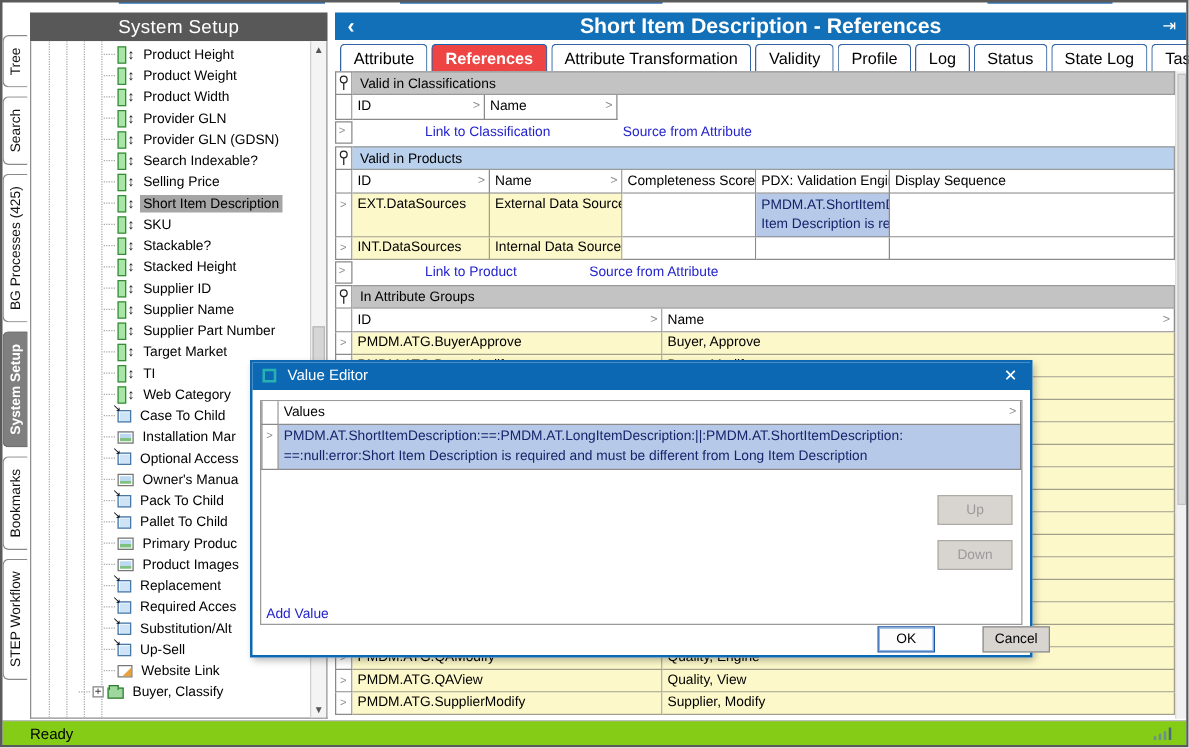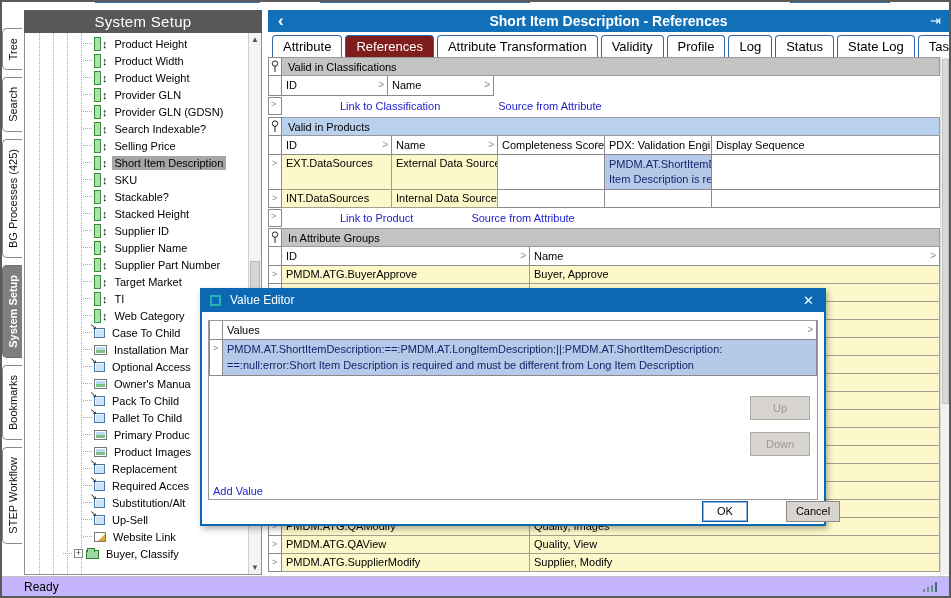--- a/index.html
+++ b/index.html
@@ -42,25 +42,25 @@
   .tree-scroll { position:absolute; top:0; right:0; width:13px; bottom:0; background:#f4f4f4; border-left:1px solid #d0d0d0; }
   .tree-scroll .arr { position:absolute; left:0; width:12px; height:13px; color:#555; font-size:8px; text-align:center; line-height:13px; cursor:pointer; }
   .tree-scroll .arr.up { top:0; }
   .tree-scroll .arr.down { bottom:0; }
   .tree-scroll .thumb { position:absolute; left:1px; width:10px; top:228px; height:60px; background:#d6d6d6; border:1px solid #b7b7b7; cursor:pointer; }
 
   
   .main { position:absolute; left:268px; top:10px; width:681px; height:565px; background:#fff; }
   .m-head { position:absolute; left:0; top:0; right:0; height:22px; background:#1270b8; color:#fff; }
   .m-head .back { position:absolute; left:10px; top:0px; font-size:17px; font-weight:bold; line-height:22px; cursor:pointer; }
-  .m-head .ttl { display:block; text-align:center; font-size:14px; font-weight:600; line-height:22px; }
+  .m-head .ttl { display:block; text-align:center; font-size:17px; font-weight:600; line-height:22px; }
   .m-head .pin { position:absolute; right:8px; top:0; font-size:13px; line-height:22px; cursor:pointer; }
   .m-tabs { position:absolute; left:4px; top:25px; height:22px; display:flex; gap:3px; }
   .mtab { border:1px solid #3465a4; border-bottom:none; border-radius:4px 4px 0 0; background:#fff; color:#000; font-size:13px; padding:3px 10px 0 10px; cursor:pointer; white-space:nowrap; }
-  .mtab.on { background:#7f1d1d; border-color:#1565b2; color:#fff; font-weight:normal; }
+  .mtab.on { background:#ef4444; border-color:#1565b2; color:#fff; font-weight:bold; }
   .m-tabs-base { position:absolute; left:0; right:9px; top:47px; border-top:1px solid #b9b9b9; }
 
   .sec-head { position:absolute; left:0; height:19px; display:flex; }
   .pin-cell { width:14px; border:1px solid #8a8a8a; background:#fff; display:flex; align-items:center; justify-content:center; flex:none; }
   .sec-title { flex:1; background:#c3c3c3; border:1px solid #9a9a9a; border-left:none; font-size:11px; padding:3px 6px 0 6px; color:#000; }
   .sec-head.blue .sec-title { background:#b9d1ec; }
 
   .hrow { position:absolute; display:flex; }
   .cell { border-right:1px solid #8a8a8a; border-bottom:1px solid #8a8a8a; font-size:11px; padding:3px 4px 0 4px; overflow:hidden; white-space:nowrap; position:relative; background:#fff; }
   .cell.first { border-left:1px solid #8a8a8a; }
@@ -97,21 +97,21 @@
   .d-valcell { flex:1; background:#b7c9e8; color:#17246b; font-size:11px; line-height:16px; padding:1px 4px; border-right:1px solid #8a8a8a; border-bottom:1px solid #8a8a8a; overflow:hidden; }
   .d-valcell .vl { display:block; white-space:nowrap; }
   .d-add { position:absolute; left:4px; bottom:2px; color:#2323cc; font-size:11px; cursor:pointer; }
   .dbtn { position:absolute; width:60px; height:24px; background:#d8d5d0; border:1px solid #aeaba6; color:#9a9a9a; font-size:11px; text-align:center; line-height:22px; }
   .dbtn.up { right:7px; top:75px; } .dbtn.down { right:7px; top:111px; }
   .okbtn, .cancelbtn { position:absolute; top:211px; height:21px; font-size:11px; text-align:center; line-height:19px; cursor:pointer; }
   .okbtn { left:500px; width:46px; background:#fdfdfd; border:1px solid #1a56a8; box-shadow:inset 0 0 0 1px #8ab6e4; }
   .cancelbtn { left:584px; width:54px; background:#d8d5d0; border:1px solid #8a8a8a; }
 
   
-  .statusbar { position:absolute; left:2px; right:2px; bottom:2px; height:20px; background:#c4b5fd; border-top:1px solid #bdbdbd; }
+  .statusbar { position:absolute; left:2px; right:2px; bottom:2px; height:20px; background:#84cc16; border-top:1px solid #bdbdbd; }
   .statusbar .txt { position:absolute; left:22px; top:3px; font-size:12px; color:#000; }
   .sigbars { position:absolute; right:10px; bottom:4px; width:16px; height:10px; }
   .sigbars i { position:absolute; bottom:0; width:2px; background:#6b8f8f; }
   .sigbars i:nth-child(1){ left:0; height:3px; } .sigbars i:nth-child(2){ left:4px; height:5px; }
   .sigbars i:nth-child(3){ left:8px; height:7px; } .sigbars i:nth-child(4){ left:12px; height:10px; background:#4a6a7a; }
 </style>
 </head>
 <body>
 
 <div id="app">
@@ -151,26 +151,26 @@
       <div class="guide" style="left:56px;"></div>
 
       <div class="tree-row">
 
           <span class="ico ic-attribute"></span>
           <span class="lbl">Product Height</span>
         </div>
         <div class="tree-row">
 
           <span class="ico ic-attribute"></span>
+          <span class="lbl">Product Weight</span>
+        </div>
+        <div class="tree-row">
+
+          <span class="ico ic-attribute"></span>
           <span class="lbl">Product Width</span>
-        </div>
-        <div class="tree-row">
-
-          <span class="ico ic-attribute"></span>
-          <span class="lbl">Product Weight</span>
         </div>
         <div class="tree-row">
 
           <span class="ico ic-attribute"></span>
           <span class="lbl">Provider GLN</span>
         </div>
         <div class="tree-row">
 
           <span class="ico ic-attribute"></span>
           <span class="lbl">Provider GLN (GDSN)</span>
@@ -501,21 +501,21 @@
           <span class="cell y w-nm3"></span>
         </div>
         <div class="agrow">
           <span class="cell handle h first"></span>
           <span class="cell y w-id3"></span>
           <span class="cell y w-nm3"></span>
         </div>
         <div class="agrow">
           <span class="cell handle h first"></span>
           <span class="cell y w-id3">PMDM.ATG.QAModify</span>
-          <span class="cell y w-nm3">Quality, Images</span>
+          <span class="cell y w-nm3">Quality, Engine</span>
         </div>
         <div class="agrow">
           <span class="cell handle h first"></span>
           <span class="cell y w-id3">PMDM.ATG.QAView</span>
           <span class="cell y w-nm3">Quality, View</span>
         </div>
         <div class="agrow">
           <span class="cell handle h first"></span>
           <span class="cell y w-id3">PMDM.ATG.SupplierModify</span>
           <span class="cell y w-nm3">Supplier, Modify</span>

